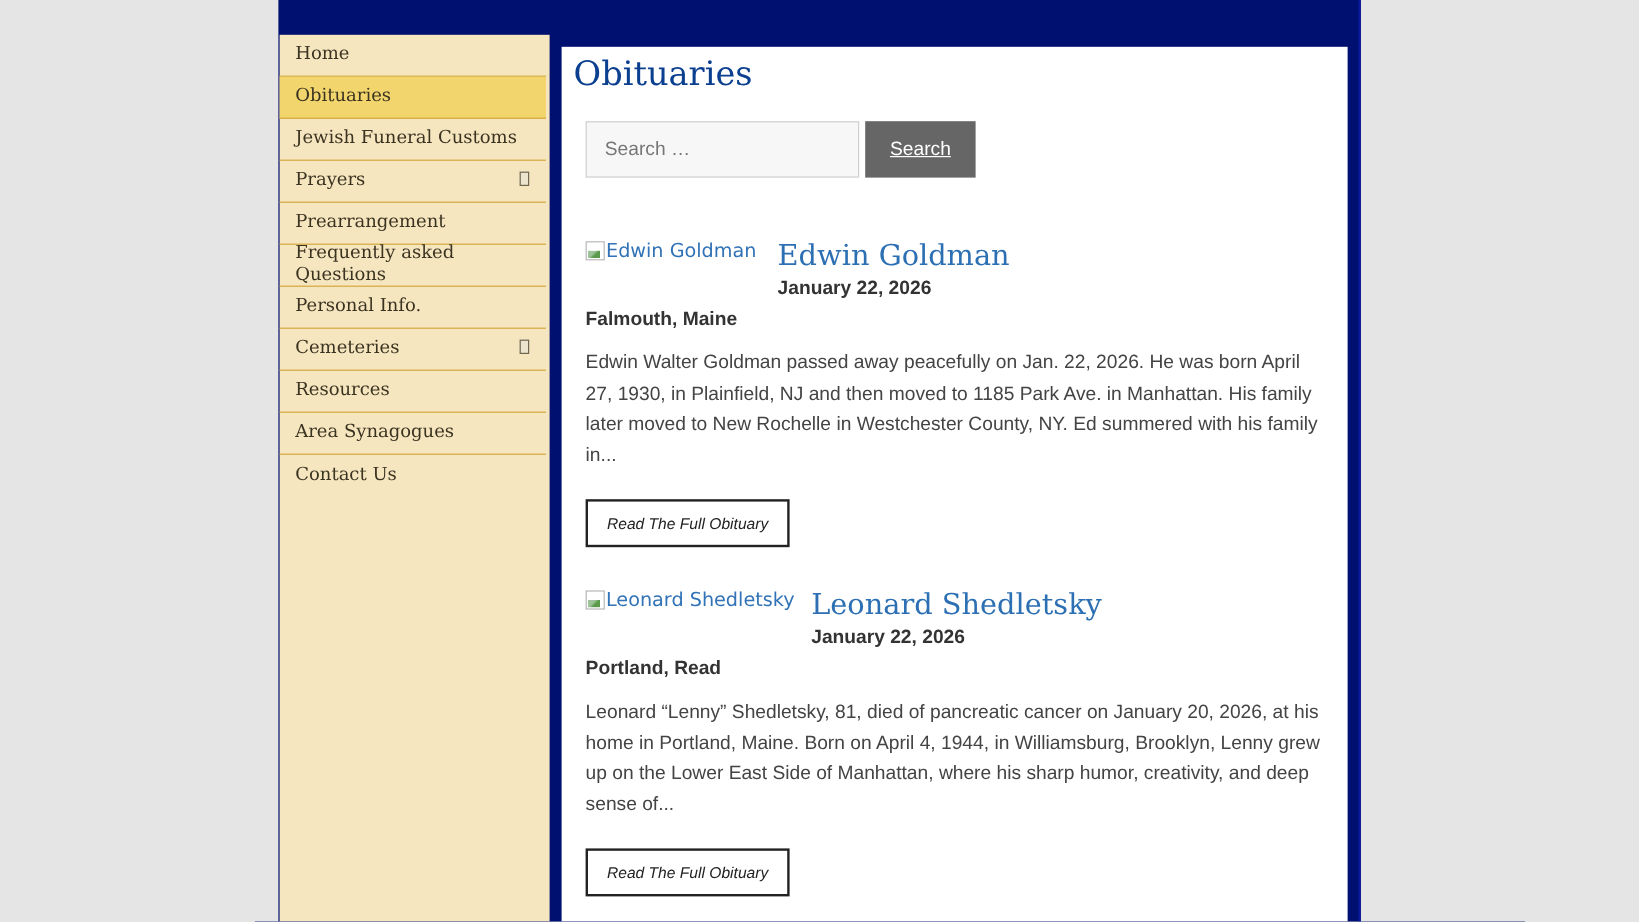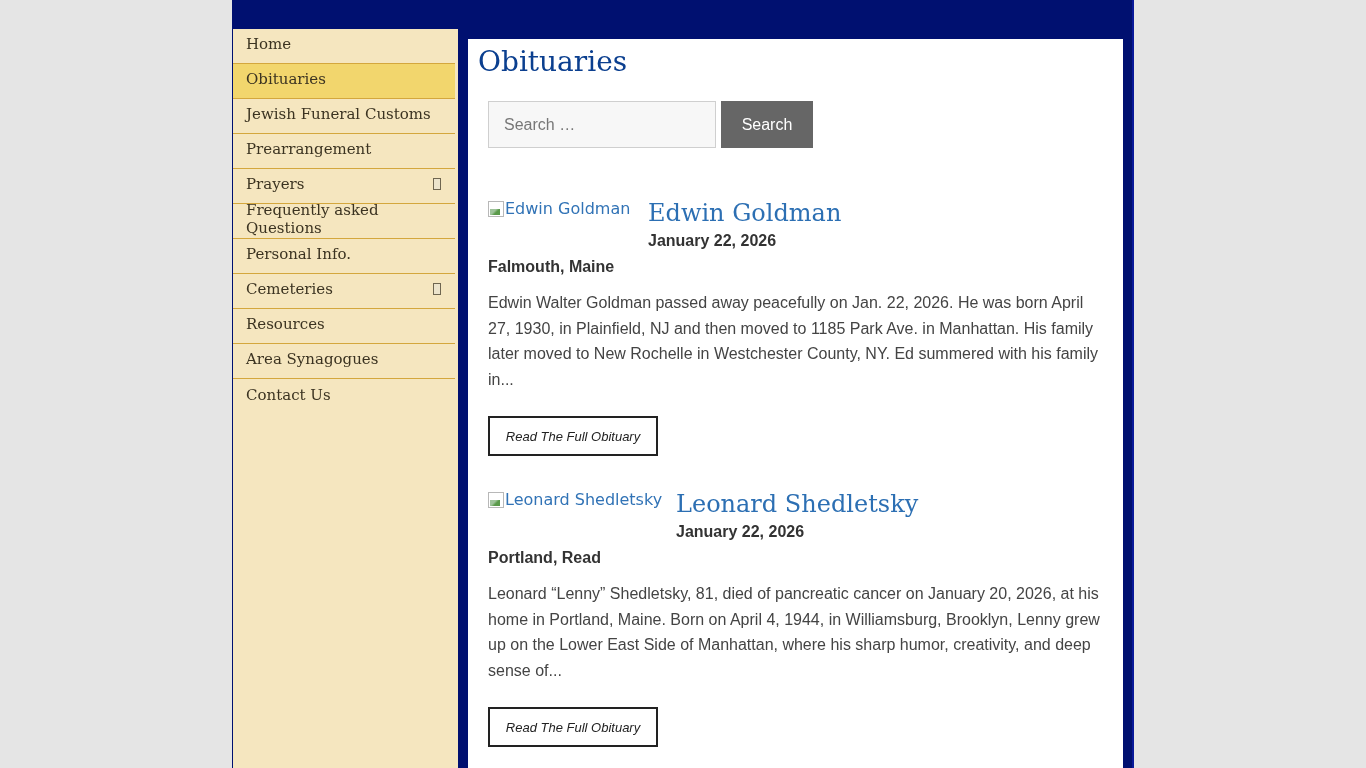--- a/index.html
+++ b/index.html
@@ -13,21 +13,21 @@
   .sidebar { position:absolute; left:1px; top:29px; width:225px; height:739px; background:#f5e6bf; }
   .nav-item { height:35px; border-bottom:1px solid #d4a73d; display:flex; align-items:center; justify-content:space-between; padding:0 14px 4px 13px; color:#3b3321; font-family:"DejaVu Serif", serif; font-size:15px; width:222px; box-sizing:border-box; cursor:pointer; }
   .nav-item.active { background:#f2d66d; }
   .nav-item:last-child { border-bottom:none; }
   .toggle-icon { width:6px; height:10px; border:1px solid #6f6650; background:#ece4cc; }
   .content { position:absolute; left:236px; top:39px; width:655px; height:729px; background:#fff; }
   .page-title { position:absolute; left:10px; top:6px; margin:0; color:#0b3f8f; font-family:"DejaVu Serif", serif; font-weight:normal; font-size:28px; }
   .search-wrap { position:absolute; left:20px; top:62px; display:flex; }
   .search-input { width:228px; height:47px; box-sizing:border-box; border:1px solid #cfcfcf; background:#f7f7f7; padding:12px 15px; font-size:16px; color:#666; font-family:"Liberation Sans", sans-serif; }
   .search-input::placeholder { color:#777; }
-  .search-btn { margin-left:5px; width:92px; height:47px; background:#666; color:#fff; border:none; font-size:16px; font-family:"Liberation Sans", sans-serif; cursor:pointer; }
+  .search-btn { margin-left:5px; width:92px; height:47px; background:#666; color:#fff; border:none; font-size:16px; font-family:"Liberation Sans", sans-serif; cursor:pointer;text-decoration:underline; }
   .obit { position:absolute; left:20px; width:620px; }
   .obit-img { position:absolute; left:0; top:0; color:#3173b6; font-size:16px; display:flex; align-items:center; font-family:"DejaVu Sans", sans-serif; }
   .obit-name { position:absolute; top:0; color:#2c6fb3; font-family:"DejaVu Serif", serif; font-size:24px; white-space:nowrap; }
   .obit-date { position:absolute; top:33px; font-weight:bold; color:#333; font-size:16px; }
   .obit-loc { position:absolute; left:0; top:59px; font-weight:bold; color:#333; font-size:16px; }
   .obit-text { position:absolute; left:0; top:91px; width:615px; color:#444; font-size:16px; line-height:25.7px; margin:0; }
   .read-btn { position:absolute; left:0; width:170px; height:40px; box-sizing:border-box; border:2px solid #222; background:#fff; color:#222; font-size:13px; font-family:"Liberation Sans", sans-serif; cursor:pointer;font-style:italic; }
 </style>
 </head>
 <body>
@@ -40,25 +40,25 @@
     <div class="nav-item">
         <span>Home</span>
       </div>
     <div class="nav-item active">
         <span>Obituaries</span>
       </div>
     <div class="nav-item">
         <span>Jewish Funeral Customs</span>
       </div>
     <div class="nav-item">
-        <span>Prearrangement</span>
+        <span>Prayers</span>
+        <span class="toggle-icon"></span>
       </div>
     <div class="nav-item">
-        <span>Prayers</span>
-        <span class="toggle-icon"></span>
+        <span>Prearrangement</span>
       </div>
     <div class="nav-item">
         <span>Frequently asked Questions</span>
       </div>
     <div class="nav-item">
         <span>Personal Info.</span>
       </div>
     <div class="nav-item">
         <span>Cemeteries</span>
         <span class="toggle-icon"></span>

